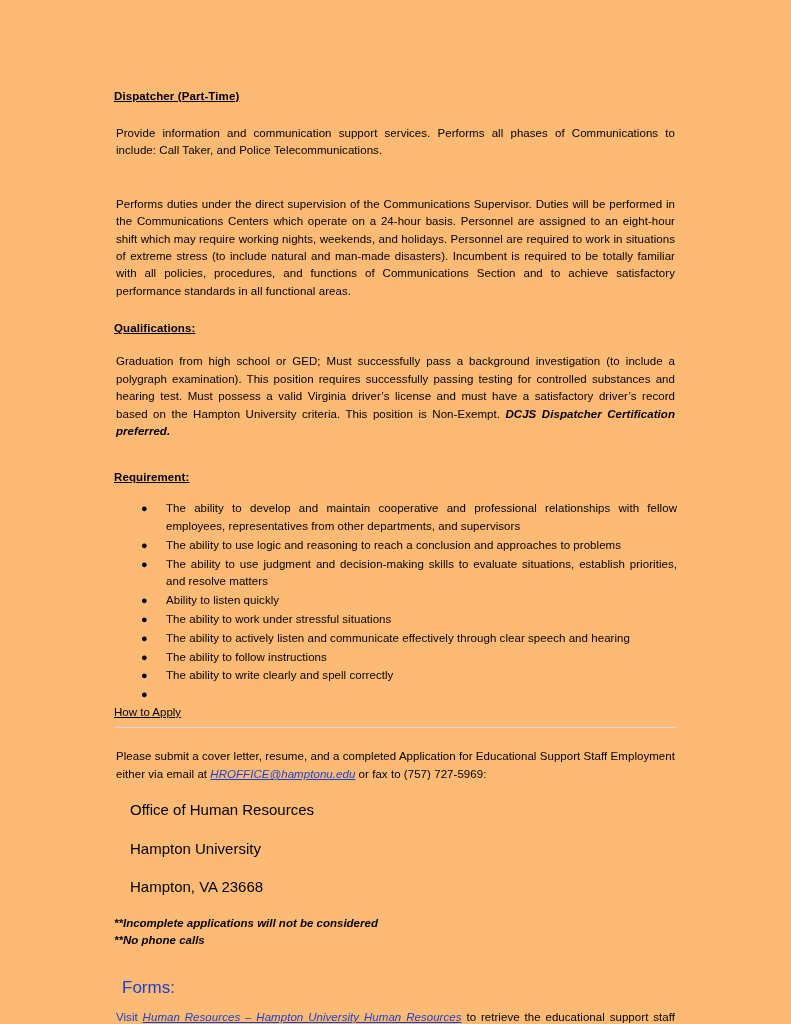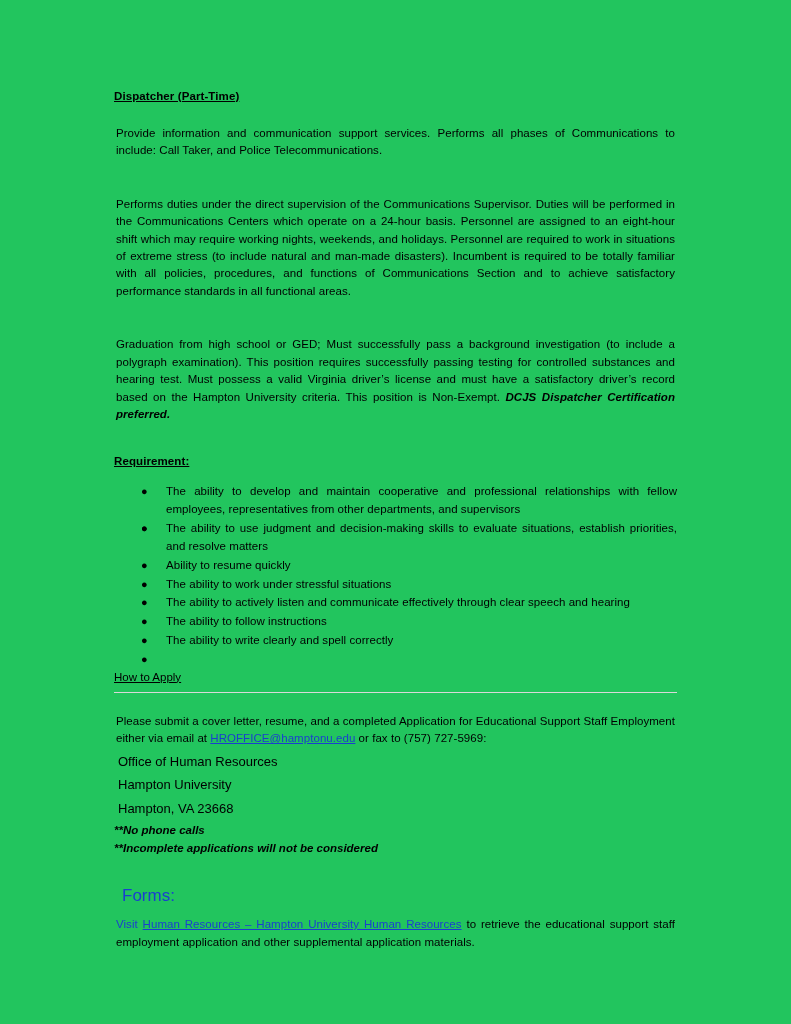--- a/index.html
+++ b/index.html
@@ -13,21 +13,21 @@
     font-family: "Liberation Sans", sans-serif;
     color: #000000;
     position: relative;
     overflow: hidden;
   }
   .page {
     position: absolute;
     left: 0; top: 0;
     width: 791px;
     height: 1024px;
-    background: #22c55e;
+    background: #fdba74;
   }
   .content {
     position: absolute;
     left: 114px;
     top: 88px;
     width: 563px;
   }
   .h-underline {
     font-size: 11.5px;
     font-weight: bold;
@@ -76,25 +76,26 @@
   }
   .hr {
     border: none;
     border-top: 1px solid #d9d9d9;
     margin: 6px 0 0 0;
     height: 0;
   }
   .link {
     color: #1a3fcf;
     text-decoration: underline;
+    font-style: italic;
   }
   .addr-line {
-    font-size: 13px;
+    font-size: 15px;
     line-height: 1.5;
-    margin: 4px;
+    margin: 16px;
   }
   .italic-bold {
     font-style: italic;
     font-weight: bold;
     font-size: 11.5px;
     line-height: 1.5;
     margin: 0;
   }
   .bold { font-weight: bold; font-style: italic; }
   .forms-label {
@@ -119,58 +120,59 @@
 
     <div class="spacer-lg"></div>
 
 
     <div class="spacer-md"></div>
 
     <p class="para">Performs duties under the direct supervision of the Communications Supervisor.  Duties will be performed in the Communications Centers which operate on a 24-hour basis.  Personnel are assigned to an eight-hour shift which may require working nights, weekends, and holidays.  Personnel are required to work in situations of extreme stress (to include natural and man-made disasters).  Incumbent is required to be totally familiar with all policies, procedures, and functions of Communications Section and to achieve satisfactory performance standards in all functional areas.</p>
 
     <div class="spacer-lg"></div>
 
+    <div class="h-underline">Qualifications:</div>
 
     <div class="spacer-md"></div>
 
     <p class="para"><span class="inline">Graduation from high school or GED; Must successfully pass a background investigation (to include a polygraph examination).  This position requires successfully passing testing for controlled substances and hearing test. Must possess a valid Virginia driver’s license and must have a satisfactory driver’s record based on the Hampton University criteria.  This position is Non-Exempt. </span><span class="inline bold">DCJS Dispatcher Certification preferred.</span></p>
 
     <div class="spacer-lg"></div>
     <div class="spacer-sm"></div>
 
     <div class="h-underline">Requirement:</div>
 
     <div class="spacer-md"></div>
 
     <ul class="req-list">
       <li><span class="bullet">●</span><span>The ability to develop and maintain cooperative and professional relationships with fellow employees, representatives from other departments, and supervisors</span></li>
-      <li><span class="bullet">●</span></li>
+      <li><span class="bullet">●</span><span>The ability to use logic and reasoning to reach a conclusion and approaches to problems</span></li>
       <li><span class="bullet">●</span><span>The ability to use judgment and decision-making skills to evaluate situations, establish priorities, and resolve matters</span></li>
-      <li><span class="bullet">●</span><span>Ability to resume quickly</span></li>
+      <li><span class="bullet">●</span><span>Ability to listen quickly</span></li>
       <li><span class="bullet">●</span><span>The ability to work under stressful situations</span></li>
       <li><span class="bullet">●</span><span>The ability to actively listen and communicate effectively through clear speech and hearing</span></li>
       <li><span class="bullet">●</span><span>The ability to follow instructions</span></li>
       <li><span class="bullet">●</span><span>The ability to write clearly and spell correctly</span></li>
       <li><span class="bullet">●</span></li>
     </ul>
 
     <div class="spacer-lg"></div>
 
     <p class="howto">How to Apply</p>
     <hr class="hr">
 
     <div class="spacer-lg"></div>
 
     <p class="para"><span class="inline">Please submit a cover letter, resume, and a completed Application for Educational Support Staff Employment either via email at </span><a class="link" href="#">HROFFICE@hamptonu.edu</a><span class="inline"> or fax to (757) 727-5969:</span></p>
 
     <p class="addr-line">Office of Human Resources</p>
     <p class="addr-line">Hampton University</p>
     <p class="addr-line">Hampton, VA 23668</p>
+    <p class="italic-bold">**Incomplete applications will not be considered</p>
     <p class="italic-bold">**No phone calls</p>
-    <p class="italic-bold">**Incomplete applications will not be considered</p>
 
     <div class="spacer-lg"></div>
 
     <p class="forms-label">Forms:</p>
 
     <p class="para"><span class="inline" style="color:#1a3fcf">Visit </span><a class="link" href="#">Human Resources – Hampton University Human Resources</a><span class="inline"> to retrieve the educational support staff employment application and other supplemental application materials.</span></p>
 
   </div>
 </div>
 

